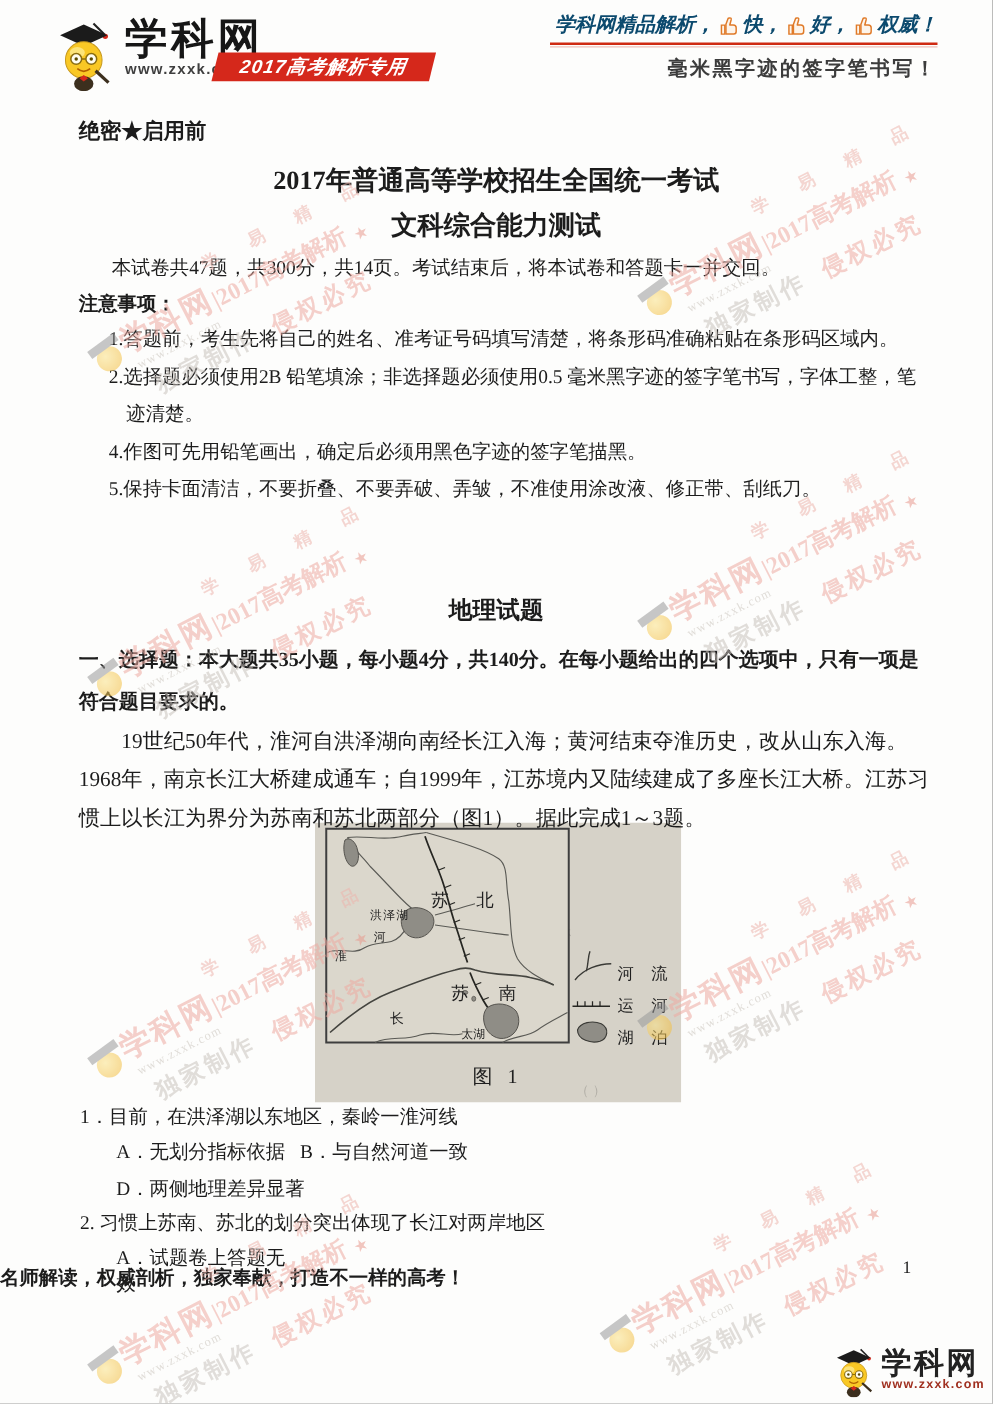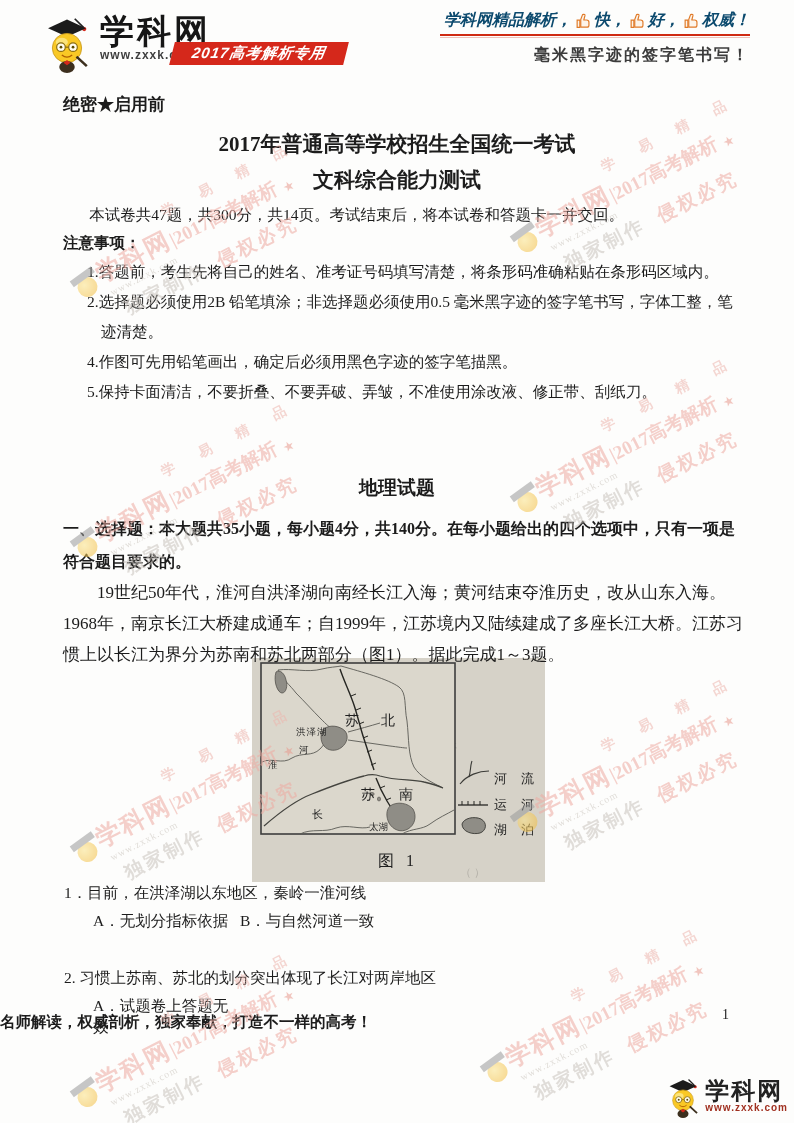--- a/index.html
+++ b/index.html
@@ -246,20 +246,21 @@
       <text class="map-label" x="126" y="208" font-size="16" letter-spacing="4">图 1</text>
     </svg>
   </div>
 
   <div class="qstem" style="top:883px">1．目前，在洪泽湖以东地区，秦岭一淮河线</div>
   <div class="optrow" style="top:911px">
     <span class="opt1">A．无划分指标依据</span>
     <span>B．与自然河道一致</span>
   </div>
   <div class="optrow" style="top:941px">
+    <span>D．两侧地理差异显著</span>
   </div>
   <div class="qstem" style="top:968px">2. 习惯上苏南、苏北的划分突出体现了长江对两岸地区</div>
   <div class="optrow" style="top:996px">
     <span class="opt1" style="width:145px">A．试题卷上答题无效</span>
   </div>
 
   <div class="footer-slogan">名师解读，权威剖析，独家奉献，打造不一样的高考！</div>
   <div class="page-num">1</div>
   <div class="logo-br">
     <svg class="mascot-sm">

